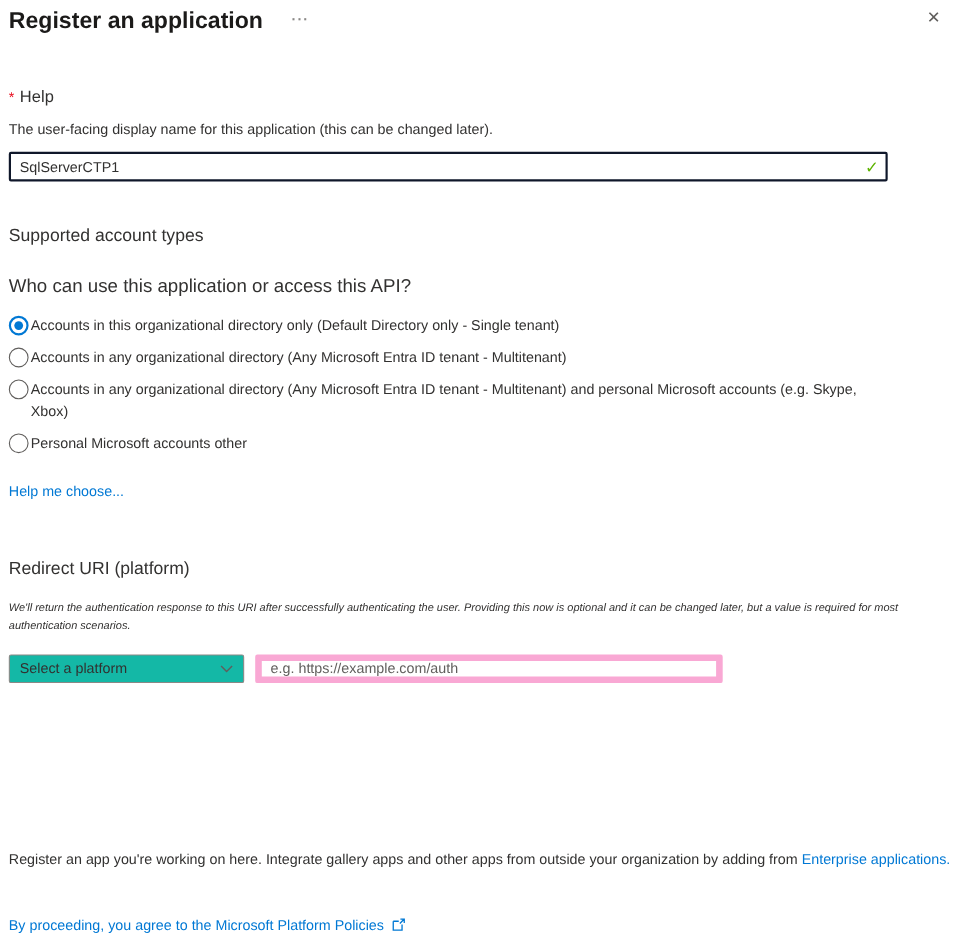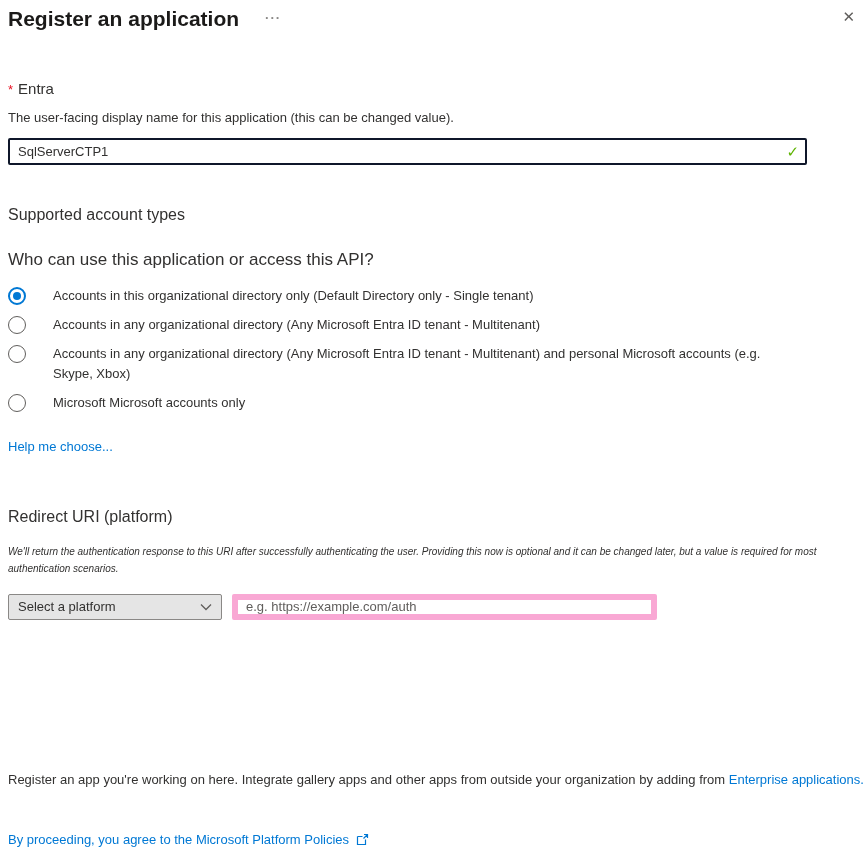--- a/index.html
+++ b/index.html
@@ -104,21 +104,21 @@
     margin-top: 26px;
     font-size: 17px;
   }
   
   .radio-list {
     margin-top: 16px;
   }
   .radio-row {
     display: flex;
     align-items: flex-start;
-    gap: 27px;
+    gap: 2px;
     margin-bottom: 8px;
     max-width: 795px;
     cursor: pointer;
   }
   .radio-circle {
     position: relative;
     box-sizing: border-box;
     width: 18px;
     height: 18px;
     border: 1px solid #605e5c;
@@ -171,21 +171,21 @@
     height: 26px;
     border: 1px solid #8a8886;
     border-radius: 2px;
     display: flex;
     align-items: center;
     justify-content: space-between;
     padding: 0 9px;
     font-size: 13px;
     color: #323130;
     cursor: pointer;
-    background: #e5e5e5;
+    background: #14b8a6;
   }
   .chevron-icon {
     color: #605e5c;
     display: flex;
     align-items: center;
   }
   .uri-input {
     box-sizing: border-box;
     width: 425px;
     height: 26px;
@@ -227,23 +227,23 @@
 
 <div class="page">
 
   <div class="header">
     <div class="page-title">Register an application</div>
     <div class="more-btn">···</div>
     <div class="close-btn">✕</div>
   </div>
 
   <div class="name-label">
-    <span class="required-marker">*</span><span>Entra</span>
-  </div>
-  <div class="field-desc">The user-facing display name for this application (this can be changed value).</div>
+    <span class="required-marker">*</span><span>Help</span>
+  </div>
+  <div class="field-desc">The user-facing display name for this application (this can be changed later).</div>
   <div class="name-input-wrap">
     <input class="name-input" type="text" value="SqlServerCTP1" style="">
     <span class="valid-check">✓</span>
   </div>
 
   <div class="section-heading heading-accounts">Supported account types</div>
   <div class="question-text">Who can use this application or access this API?</div>
 
   <div class="radio-list">
     <div class="radio-row selected">
@@ -253,21 +253,21 @@
     <div class="radio-row">
       <span class="radio-circle"></span>
       <span class="radio-label">Accounts in any organizational directory (Any Microsoft Entra ID tenant - Multitenant)</span>
     </div>
     <div class="radio-row">
       <span class="radio-circle"></span>
       <span class="radio-label">Accounts in any organizational directory (Any Microsoft Entra ID tenant - Multitenant) and personal Microsoft accounts (e.g. Skype, Xbox)</span>
     </div>
     <div class="radio-row">
       <span class="radio-circle"></span>
-      <span class="radio-label">Microsoft Microsoft accounts only</span>
+      <span class="radio-label">Personal Microsoft accounts other</span>
     </div>
   </div>
 
   <a class="link help-link">Help me choose...</a>
 
   <div class="section-heading heading-redirect">Redirect URI (platform)</div>
   <div class="redirect-desc">We'll return the authentication response to this URI after successfully authenticating the user. Providing this now is optional and it can be changed later, but a value is required for most authentication scenarios.</div>
 
   <div class="redirect-controls">
     <div class="platform-select">

